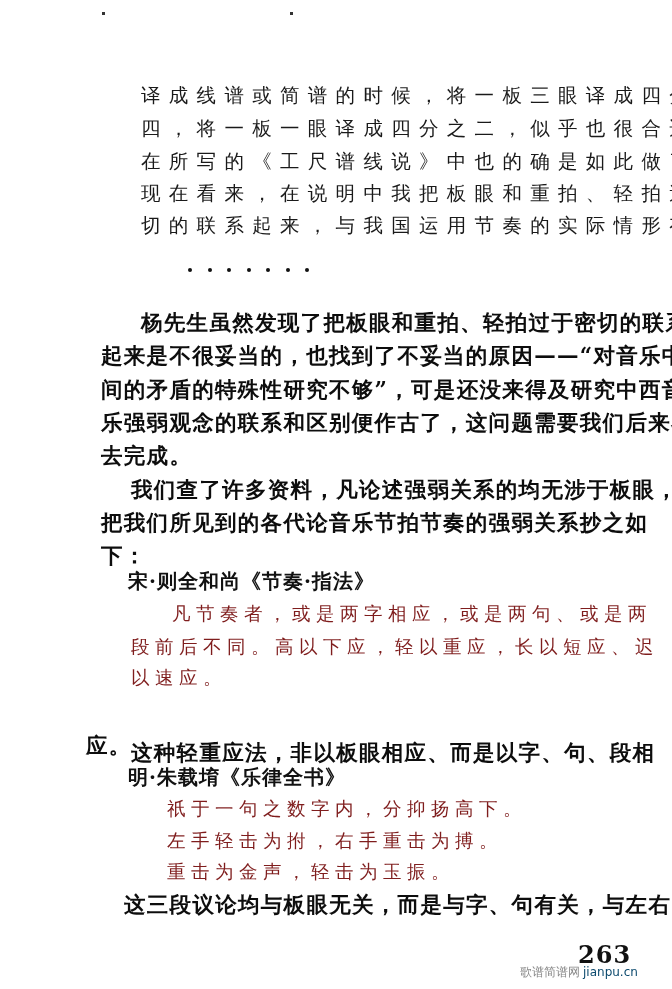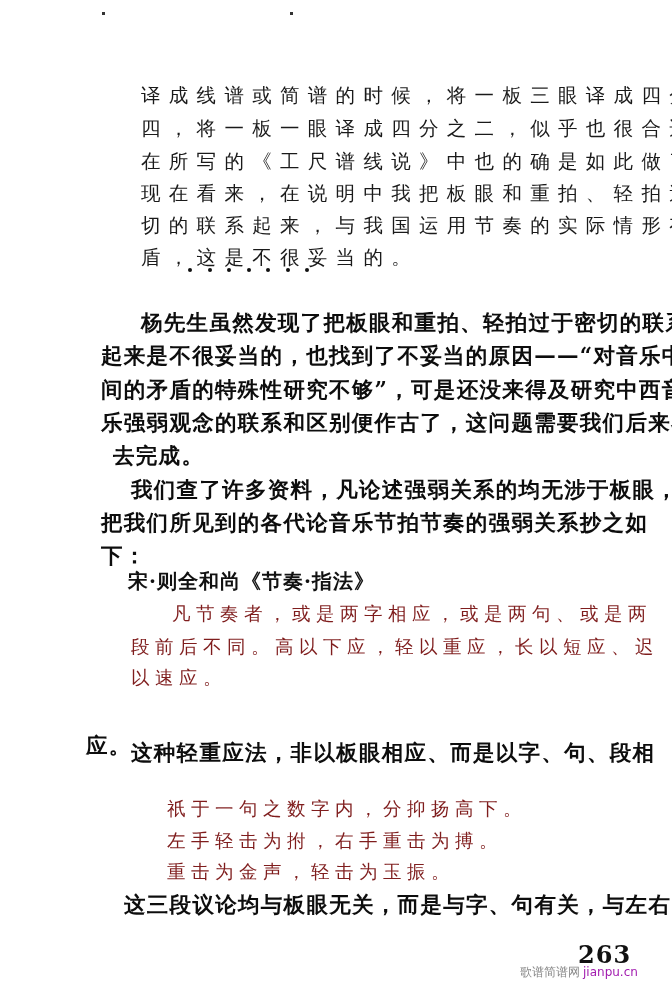--- a/index.html
+++ b/index.html
@@ -11,63 +11,63 @@
     .speck { position: absolute; width: 3px; height: 3px; background: #333; }
     .line { position: absolute; white-space: nowrap; font-size: 21px; line-height: 26px; }
     .quote { letter-spacing: 8.3px; font-size: 19.5px; color: #1a1a1a; }
     .body { font-size: 21.5px; letter-spacing: 1.3px; font-weight: bold; color: #0d0d0d; }
     .src { font-size: 20px; letter-spacing: 1px; font-weight: bold; }
     .cite { font-size: 18.5px; letter-spacing: 5.5px; color: #7f1d1d; }
     .dots { position: absolute; left: 188px; top: 268px; display: flex; gap: 15.5px; }
     .dots span { width: 4px; height: 4px; border-radius: 50%; background: #111; display: block; }
     .pagenum { position: absolute; left: 578px; top: 940px; font-size: 24px; font-weight: bold; letter-spacing: 1px; text-align: center; }
     .watermark { position: absolute; left: 520px; top: 964px; font-family: "DejaVu Sans", sans-serif; font-size: 12px; color: #888; white-space: nowrap; }
-    .watermark .wm-url { color: #a21caf; margin-left: 3px; margin-top: 44px; }
+    .watermark .wm-url { color: #0c4a6e; margin-left: 3px; margin-top: 44px; }
   </style>
 </head>
 <body>
 
 <div class="page">
   <div class="speck" style="left:102px;top:12px;"></div>
   <div class="speck" style="left:290px;top:12px;"></div>
 
   <div class="line quote" style="left:141px;top:83px;">译成线谱或简谱的时候，将一板三眼译成四分之</div>
   <div class="line quote" style="left:141px;top:116px;">四，将一板一眼译成四分之二，似乎也很合适。我</div>
   <div class="line quote" style="left:141px;top:149px;">在所写的《工尺谱线说》中也的确是如此做了。但</div>
   <div class="line quote" style="left:141px;top:181px;">现在看来，在说明中我把板眼和重拍、轻拍过于密</div>
   <div class="line quote" style="left:141px;top:213px;">切的联系起来，与我国运用节奏的实际情形有着矛</div>
-  <div class="line quote" style="left:141px;top:245px;">盾，这是不很妥当的。</div>
   <div class="dots">
     <span></span>
       <span></span>
       <span></span>
       <span></span>
       <span></span>
       <span></span>
       <span></span>
   </div>
 
   <div class="line body" style="left:141px;top:310px;">杨先生虽然发现了把板眼和重拍、轻拍过于密切的联系</div>
   <div class="line body" style="left:101px;top:343px;">起来是不很妥当的，也找到了不妥当的原因——“对音乐中</div>
   <div class="line body" style="left:101px;top:377px;">间的矛盾的特殊性研究不够”，可是还没来得及研究中西音</div>
   <div class="line body" style="left:101px;top:410px;">乐强弱观念的联系和区别便作古了，这问题需要我们后来者</div>
-  <div class="line body" style="left:101px;top:443px;margin-left:12px;">去完成。</div>
+  <div class="line body" style="left:101px;top:443px;">去完成。</div>
 
   <div class="line body" style="left:131px;top:477px;">我们查了许多资料，凡论述强弱关系的均无涉于板眼，</div>
   <div class="line body" style="left:101px;top:510px;">把我们所见到的各代论音乐节拍节奏的强弱关系抄之如</div>
   <div class="line body" style="left:101px;top:543px;">下：</div>
 
   <div class="line src" style="left:128px;top:568px;">宋·则全和尚《节奏·指法》</div>
   <div class="line cite" style="left:172px;top:601px;">凡节奏者，或是两字相应，或是两句、或是两</div>
   <div class="line cite" style="left:131px;top:634px;">段前后不同。高以下应，轻以重应，长以短应、迟</div>
   <div class="line cite" style="left:131px;top:665px;">以速应。</div>
 
   <div class="line body" style="left:131px;top:701px;margin-top:39px;">这种轻重应法，非以板眼相应、而是以字、句、段相</div>
   <div class="line body" style="left:86px;top:733px;">应。</div>
 
+  <div class="line src" style="left:128px;top:764px;">明·朱载堉《乐律全书》</div>
   <div class="line cite" style="left:167px;top:796px;">祇于一句之数字内，分抑扬高下。</div>
   <div class="line cite" style="left:167px;top:828px;">左手轻击为拊，右手重击为搏。</div>
   <div class="line cite" style="left:167px;top:859px;">重击为金声，轻击为玉振。</div>
 
   <div class="line body" style="left:124px;top:892px;">这三段议论均与板眼无关，而是与字、句有关，与左右</div>
 
   <div class="pagenum">263</div>
   <div class="watermark">
     <span>歌谱简谱网</span><span class="wm-url">jianpu.cn</span>
   </div>

